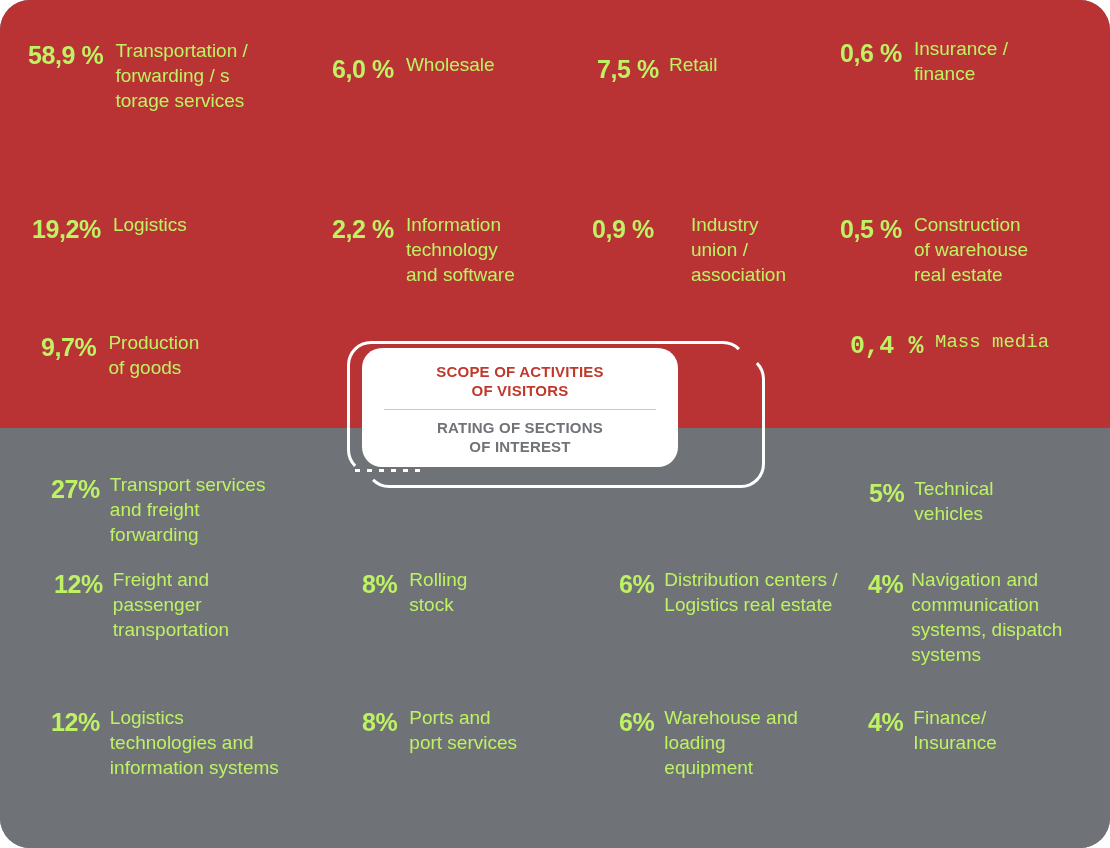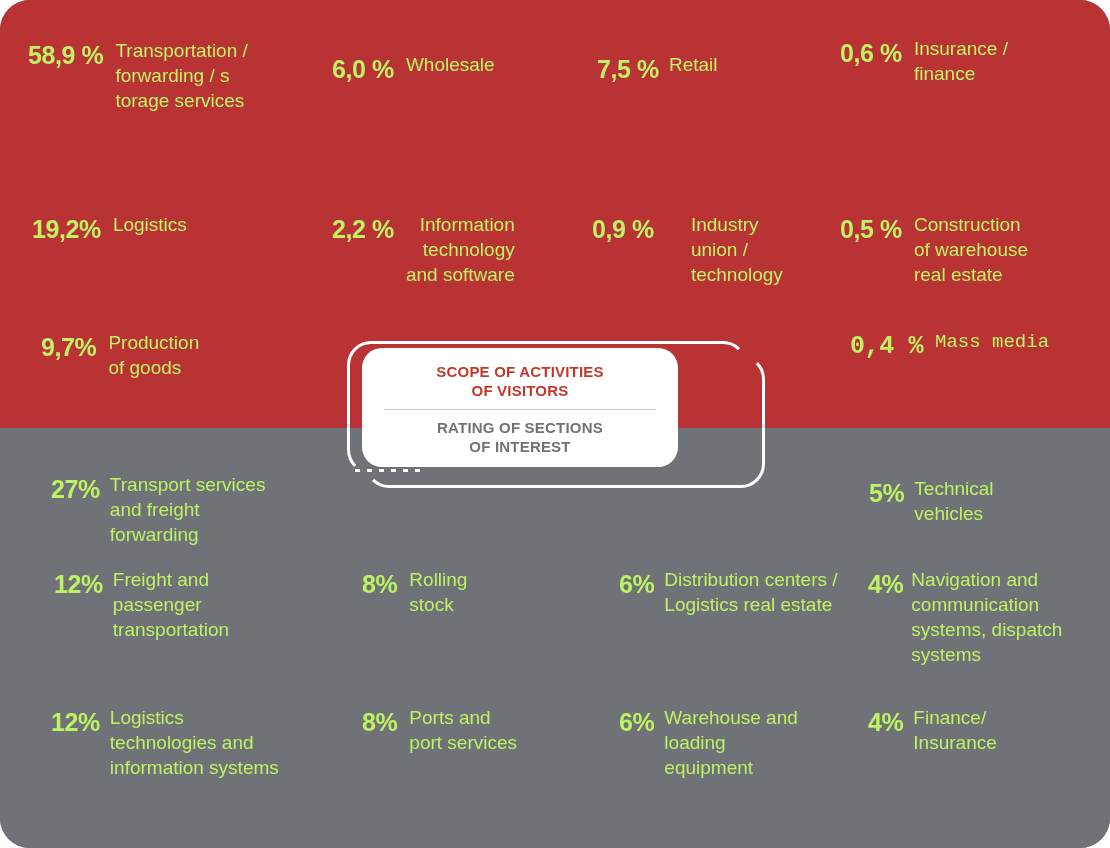--- a/index.html
+++ b/index.html
@@ -185,32 +185,32 @@
     <span class="pct pct-gap-12">0,6 %</span>
     <span class="lbl">Insurance /
 finance</span>
   </div>
 
   <div class="stat zone-red" style="left:32px; top:212px; width:280px;">
     <span class="pct pct-gap-12">19,2%</span>
     <span class="lbl">Logistics</span>
   </div>
 
-  <div class="stat zone-red" style="left:332px; top:212px; width:250px;text-align:right;">
+  <div class="stat zone-red" style="left:332px; top:212px; width:250px;">
     <span class="pct pct-gap-12">2,2 %</span>
     <span class="lbl">Information
 technology
 and software</span>
   </div>
 
   <div class="stat zone-red" style="left:592px; top:212px; width:230px;gap:25px;">
     <span class="pct pct-gap-12">0,9 %</span>
     <span class="lbl">Industry
 union /
-technology</span>
+association</span>
   </div>
 
   <div class="stat zone-red" style="left:840px; top:212px; width:260px;">
     <span class="pct pct-gap-12">0,5 %</span>
     <span class="lbl">Construction
 of warehouse
 real estate</span>
   </div>
 
   <div class="stat zone-red" style="left:41px; top:330px; width:270px;">

